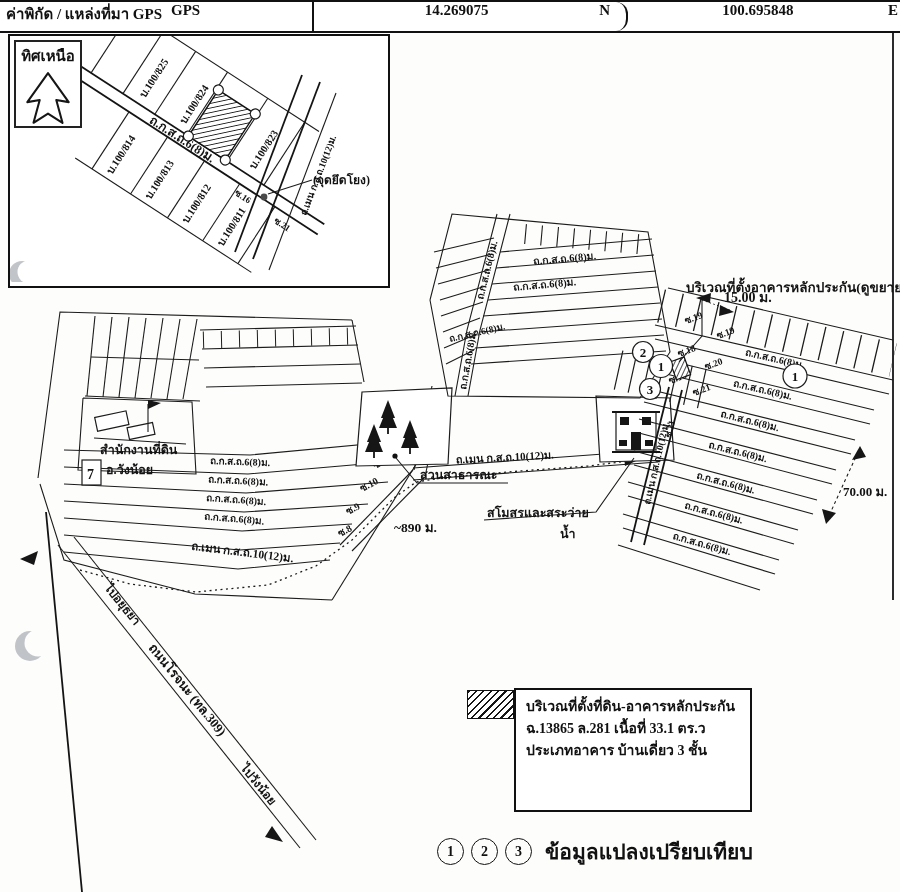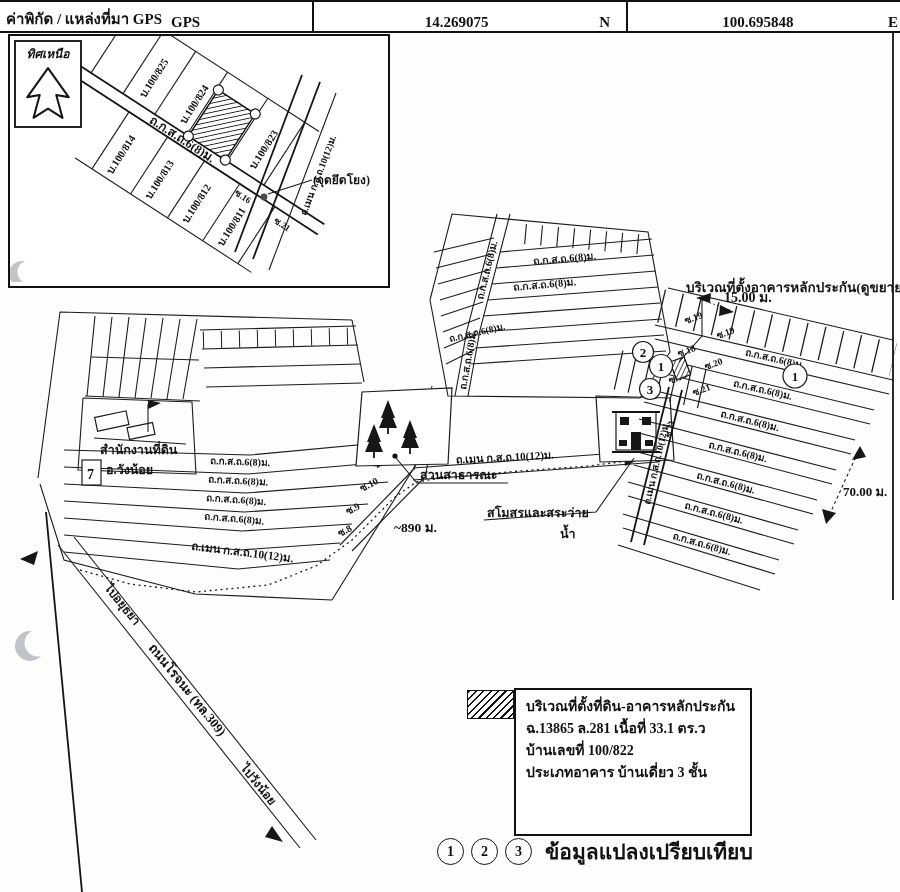--- a/index.html
+++ b/index.html
@@ -1,36 +1,36 @@
 <!DOCTYPE html>
 <html><head>
 <meta charset="utf-8">
 <style>
   html,body{margin:0;padding:0;background:#fff;}
   #page{position:relative;width:900px;height:892px;background:#fdfdfc;overflow:hidden;
         font-family:"Liberation Serif",serif;color:#111;}
   
   #hdr{position:absolute;left:0;top:0;width:900px;height:29px;z-index:3;background:#fff;
        border-top:2px solid #111;border-bottom:2.4px solid #111;display:flex;}
-  .hcell{display:flex;align-items:flex-end;font-weight:bold;font-size:15px;}
+  .hcell{display:flex;align-items:flex-start;font-weight:bold;font-size:15px;}
   #hc1{width:306px;border-right:2.2px solid #111;padding-left:6px;}
   #hc1 .src{margin-left:9px;}
-  #hc2{width:312px;border-right:2.2px solid #111;}
+  #hc2{width:312px;border-right:2.2px solid #111;border-radius:12px;}
   #hc2 .val,#hc3 .val{flex:1;text-align:center;}
   #hc2 .dir{margin-right:16px;}
   #hc3{flex:1;border-radius:6px;}
   #hc3 .dir{margin-right:2px;}
   
   #inset{position:absolute;left:8px;top:34px;width:378px;height:250px;z-index:2;
          background:#fff;border:2.4px solid #111;}
   #northbox{position:absolute;left:4px;top:4px;width:64px;height:84px;border:2px solid #222;
             z-index:2;background:#fff;text-align:center;}
-  #northbox .nlab{font-weight:bold;font-size:12px;margin-top:2px;font-style:italic;}
-  
-  #legend{position:absolute;left:514px;top:688px;width:238px;height:148px;z-index:2;
+  #northbox .nlab{font-weight:bold;font-size:15px;margin-top:2px;}
+  
+  #legend{position:absolute;left:514px;top:688px;width:238px;height:124px;z-index:2;
           background:#fff;border:2.3px solid #111;padding:6px 10px;box-sizing:border-box;}
   #legend .lg{font-weight:bold;font-size:14px;line-height:22px;white-space:nowrap;}
   #swatch{position:absolute;left:467px;top:690px;width:45px;height:27px;z-index:2;
           border:1.6px solid #111;
           background:repeating-linear-gradient(135deg,#161616 0 1.6px,#fff 1.6px 5.2px);}
   
   #footer{position:absolute;left:437px;top:835px;z-index:2;display:flex;align-items:center;}
   .fcirc{width:25px;height:25px;border:1.9px solid #111;border-radius:50%;display:flex;
          align-items:center;justify-content:center;font-weight:bold;font-size:14px;margin-right:7px;}
   #footer .flab{font-weight:bold;font-size:21px;margin-left:6px;white-space:nowrap;}
@@ -365,21 +365,20 @@
     <g opacity="0.8">
       <circle cx="30" cy="646" r="15" fill="#b2b7bc"></circle>
       <circle cx="38" cy="643" r="13.5" fill="#fdfdfc"></circle>
     </g>
   </svg>
 
   <div id="swatch"></div>
   <div id="legend">
     <div class="lg">บริเวณที่ตั้งที่ดิน-อาคารหลักประกัน</div>
     <div class="lg">ฉ.13865 ล.281 เนื้อที่ 33.1 ตร.ว</div>
-    <div class="lg">บ้านเลขที่  100/822</div>
     <div class="lg">ประเภทอาคาร บ้านเดี่ยว 3 ชั้น</div>
   </div>
 
   <div id="footer">
     <span class="fcirc">1</span>
     <span class="fcirc">2</span>
     <span class="fcirc">3</span>
     <span class="flab">ข้อมูลแปลงเปรียบเทียบ</span>
   </div>
 

